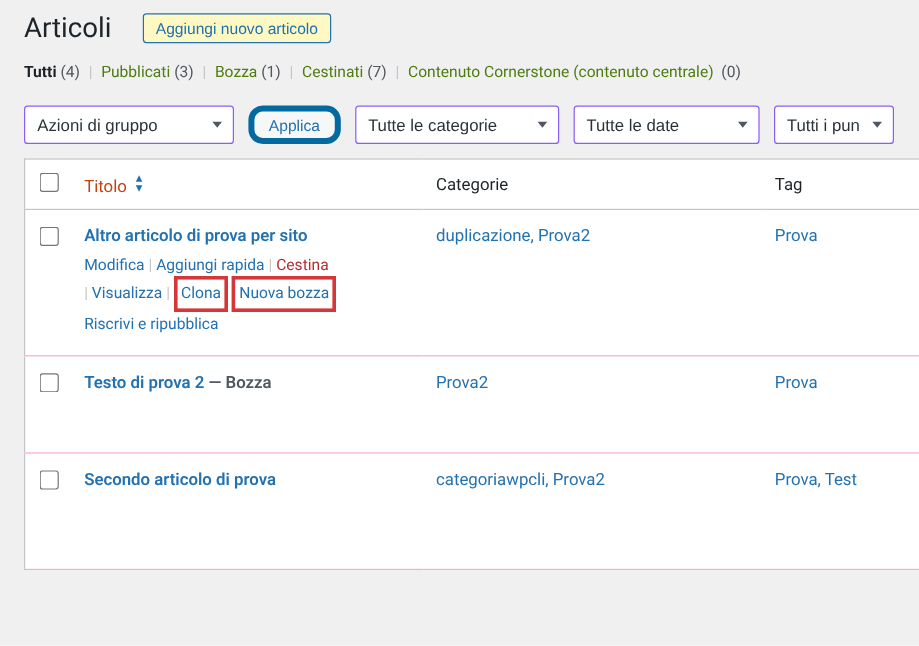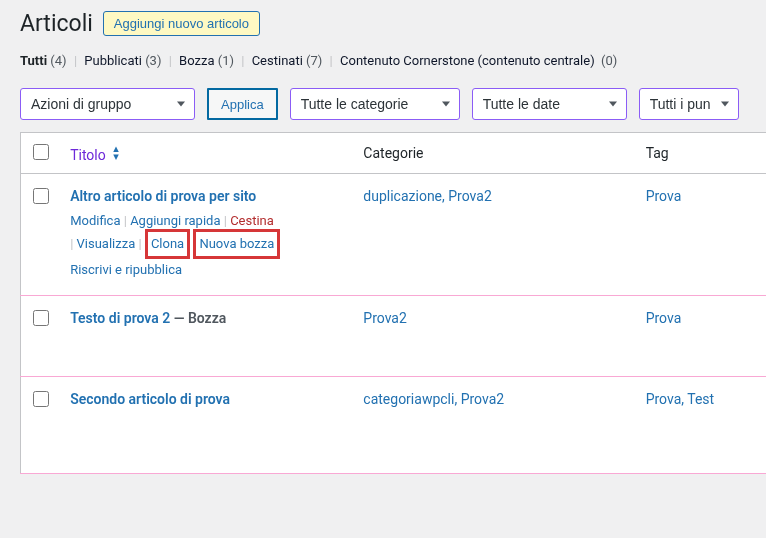--- a/index.html
+++ b/index.html
@@ -8,21 +8,21 @@
       background: #f0f0f1;
       color: #1d2327;
       padding: 10px 0 0 20px;
       font-size: 13px;
       width: 766px;
       overflow: hidden;
     }
     .page-header {
       display: flex;
       align-items: center;
-      gap: 10px;
+      gap: 26px;
       margin-bottom: 16px;
     }
     .page-title {
       font-size: 23px;
       font-weight: 400;
       color: #1d2327;
     }
     .add-new-btn {
       border: 1px solid #2271b1;
       color: #2271b1;
@@ -30,21 +30,21 @@
       padding: 4px 10px;
       border-radius: 3px;
       font-size: 13px;
       cursor: pointer;
     }
     .filter-links {
       margin-bottom: 20px;
       font-size: 13px;
     }
     .filter-links a {
-      color: #0f172a;
+      color: #4d7c0f;
       text-decoration: none;
     }
     .filter-links .current {
       color: #1d2327;
       font-weight: 700;
       text-align: center;
     }
     .filter-links .count {
       color: #50575e;
     }
@@ -79,46 +79,46 @@
       top: 50%;
       transform: translateY(-50%);
       width: 0;
       height: 0;
       border-left: 4px solid transparent;
       border-right: 4px solid transparent;
       border-top: 5px solid #50575e;
       pointer-events: none;
     }
     .apply-btn {
-      border: 2px solid #0369a1;
+      border: 5px solid #0369a1;
       color: #2271b1;
       background: #f6f7f7;
       padding: 4px 12px;
-      border-radius: 1px;
+      border-radius: 12px;
       font-size: 13px;
       cursor: pointer;
       height: 32px;
     }
     table {
       width: 100%;
       border-collapse: collapse;
       background: #fff;
       border: 1px solid #c3c4c7;
       border-right: none;
     }
     thead th {
       text-align: left;
       padding: 10px 10px;
       border-bottom: 1px solid #c3c4c7;
       font-weight: 400;
       font-size: 14px;
       color: #1d2327;
     }
     thead th.col-title a {
-      color: #6d28d9;
+      color: #c2410c;
       text-decoration: none;
     }
     .sort-icon {
       display: inline-block;
       margin-left: 4px;
       font-size: 11px;
       line-height: 1;
       color: #2271b1;
     }
     .sort-icon .up { display: block; }

